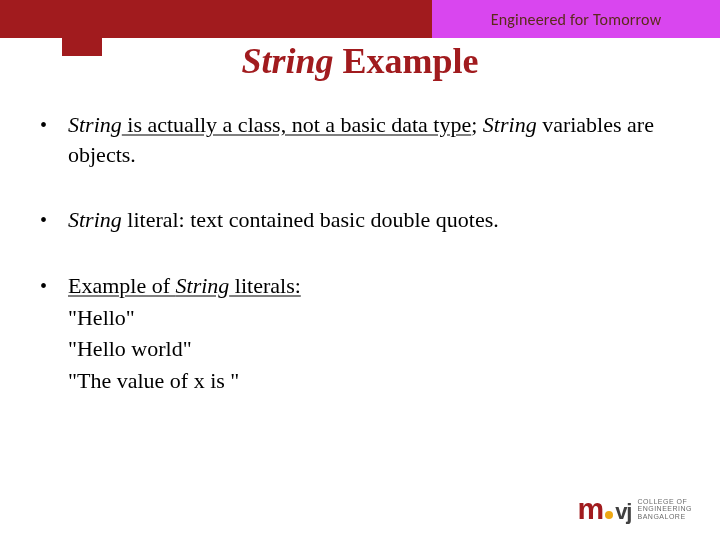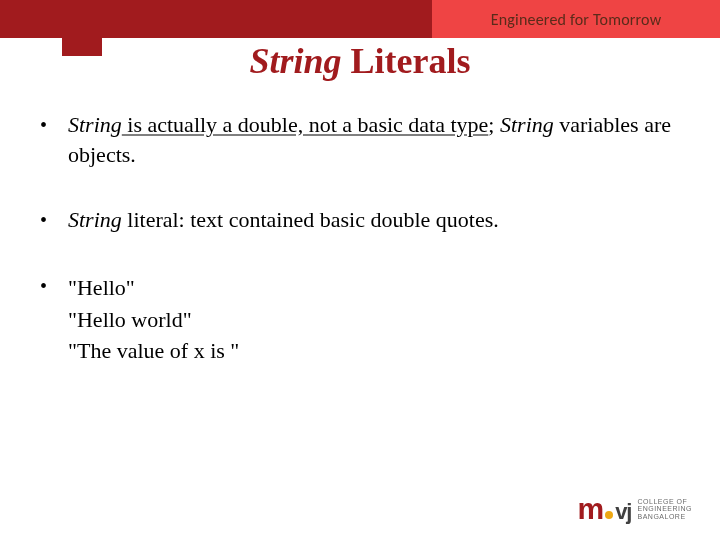--- a/index.html
+++ b/index.html
@@ -1,20 +1,20 @@
 <!DOCTYPE html>
 <html><head>
 <meta charset="utf-8">
 <style>
   * { margin: 0; padding: 0; box-sizing: border-box; }
   html, body { width: 720px; height: 540px; font-family: "Times New Roman", Times, serif; background: #fff; overflow: hidden; }
   .slide { position: relative; width: 720px; height: 540px; background: #fff; }
   .topbar { position: absolute; top: 0; left: 0; width: 720px; height: 38px; display: flex; }
   .topbar-left { width: 432px; height: 38px; background: #a11b1e; }
-  .topbar-right { width: 288px; height: 38px; background: #ef4444; display: flex; align-items: center; justify-content: center; }
+  .topbar-right { width: 288px; height: 38px; background: #d946ef; display: flex; align-items: center; justify-content: center; }
   .tagline { font-family: Calibri, Arial, sans-serif; font-size: 16px; color: #5a2b1a; font-weight: 400; letter-spacing: 0.2px; }
   .notch { position: absolute; top: 38px; left: 62px; width: 40px; height: 18px; background: #a11b1e; }
   .notch::after { content: ""; position: absolute; left: 0; top: 18px; width: 0; height: 0; }
   .title { position: absolute; top: 40px; left: 0; width: 720px; text-align: center; font-size: 36px; font-weight: bold; font-style: italic; color: #a11b1e; }
   .title .nonitalic { font-style: normal; }
   .content { position: absolute; top: 110px; left: 40px; right: 40px; font-size: 22px; color: #000; line-height: 1.35; }
   .bullet-row { display: flex; margin-bottom: 36px; }
   .bullet-row.last { margin-bottom: 0; }
   .bullet-dot { width: 28px; flex-shrink: 0; font-size: 20px; padding-top: 2px; }
   .bullet-text { flex: 1; }
@@ -35,42 +35,45 @@
 
   <div class="topbar">
     <div class="topbar-left"></div>
     <div class="topbar-right">
       <span class="tagline">Engineered for Tomorrow</span>
     </div>
   </div>
   <div class="notch"></div>
 
   <div class="title">
-    <span>String</span><span class="nonitalic"> Literals</span>
+    <span>String</span><span class="nonitalic"> Example</span>
   </div>
 
   <div class="content">
 
     <div class="bullet-row">
       <div class="bullet-dot">•</div>
       <div class="bullet-text">
-        <span class="em">String</span><span class="underline-span"> is actually a double, not a basic data type</span><span>; </span><span class="em">String</span><span> variables are objects.</span>
+        <span class="em">String</span><span class="underline-span"> is actually a class, not a basic data type</span><span>; </span><span class="em">String</span><span> variables are objects.</span>
       </div>
     </div>
 
     <div class="bullet-row">
       <div class="bullet-dot">•</div>
       <div class="bullet-text">
         <span class="em">String</span><span> literal: text contained basic double quotes.</span>
       </div>
     </div>
 
     <div class="bullet-row last">
       <div class="bullet-dot">•</div>
       <div class="bullet-text">
+        <span class="underline-span">
+          <span>Example of </span><span class="em">String</span><span> literals:</span>
+        </span>
         <div class="ex-line">"Hello"</div>
         <div class="ex-line">"Hello world"</div>
         <div class="ex-line">"The value of x is "</div>
       </div>
     </div>
 
   </div>
 
   <div class="logo-wrap">
     <div class="logo-mvj">

